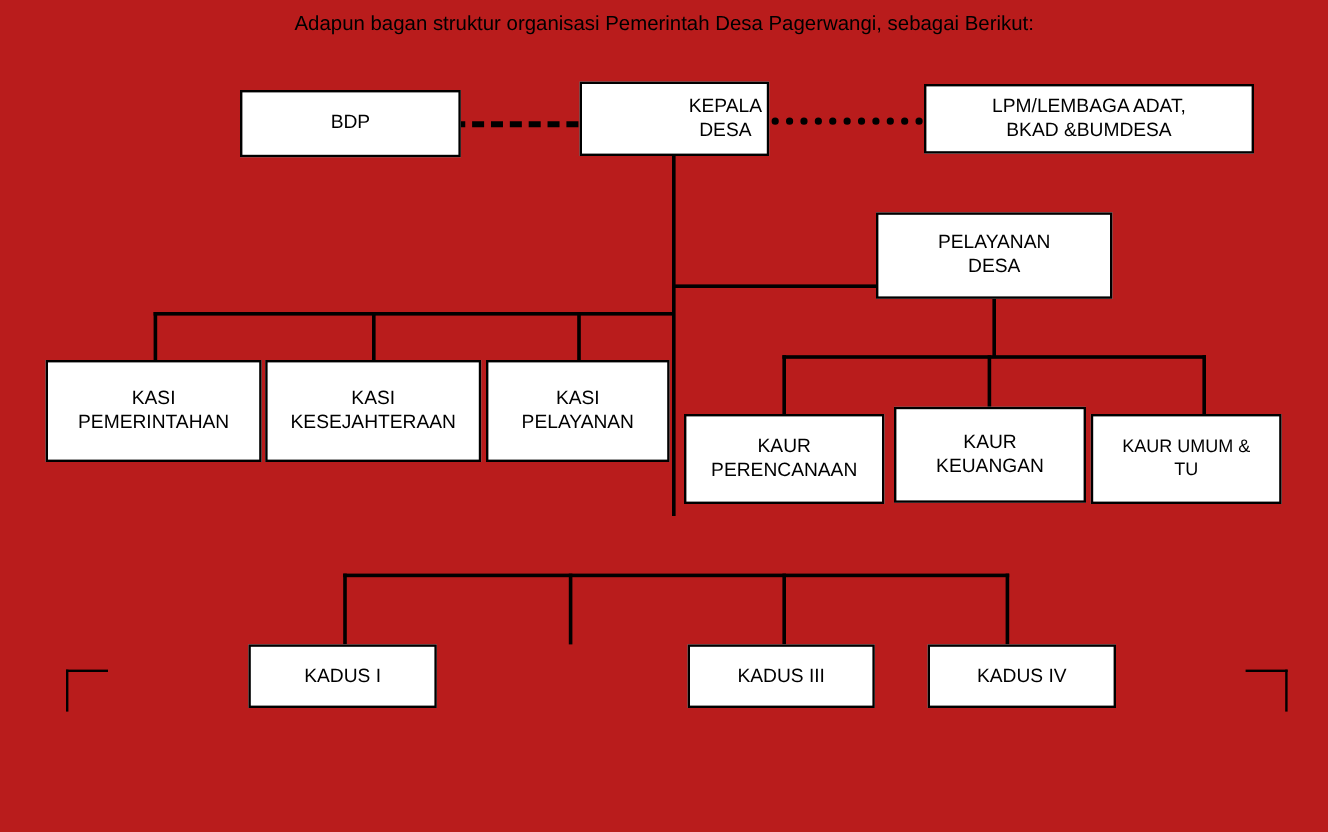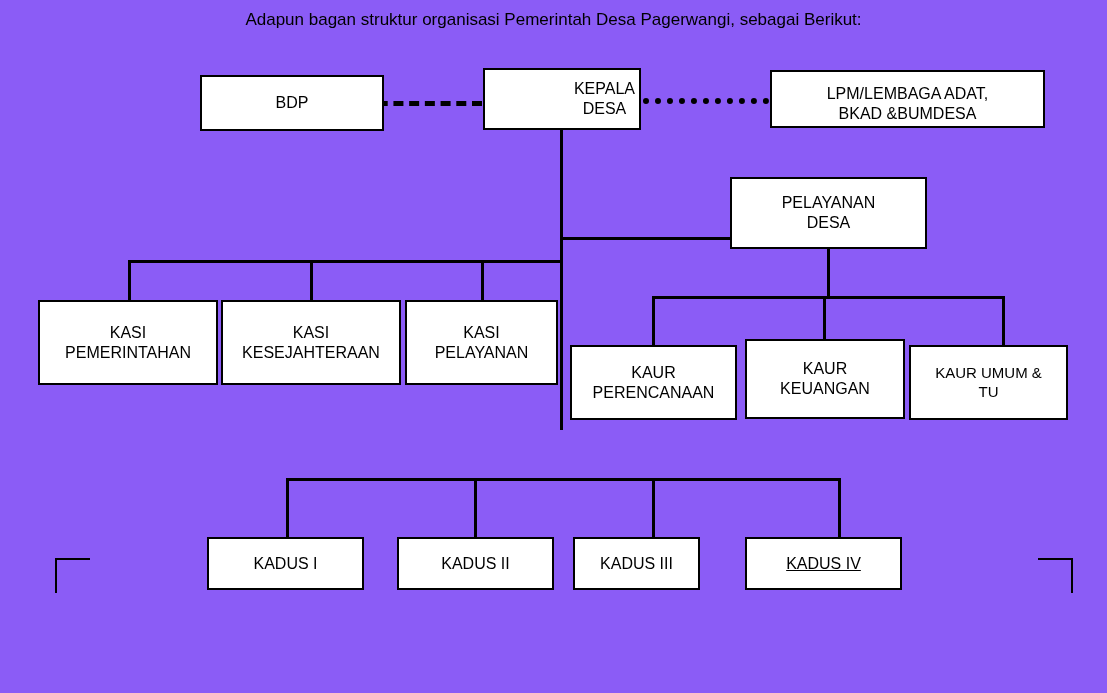--- a/index.html
+++ b/index.html
@@ -9,21 +9,21 @@
   }
   body {
     font-family: "Liberation Sans", sans-serif;
     color: #000000;
   }
   #stage {
     position: relative;
     width: 1107px;
     height: 693px;
     overflow: hidden;
-    background: #8b5cf6;
+    background: #b91c1c;
   }
   .caption {
     position: absolute;
     left: 0;
     top: 10px;
     width: 1107px;
     text-align: center;
     font-size: 17px;
     color: #000;
     white-space: nowrap;
@@ -78,21 +78,21 @@
 
   <div class="node" style="left:200px; top:75px; width:184px; height:56px;">
     <span class="lbl">BDP</span>
   </div>
 
   <div class="node" style="left:483px; top:68px; width:158px; height:62px;justify-content:flex-end;">
     <span class="lbl">KEPALA
 DESA</span>
   </div>
 
-  <div class="node" style="left:770px; top:70px; width:275px; height:58px;align-items:flex-end;">
+  <div class="node" style="left:770px; top:70px; width:275px; height:58px;">
     <span class="lbl">LPM/LEMBAGA ADAT,
 BKAD &amp;BUMDESA</span>
   </div>
 
   <div class="node" style="left:730px; top:177px; width:197px; height:72px;">
     <span class="lbl">PELAYANAN
 DESA</span>
   </div>
 
   <div class="node" style="left:38px; top:300px; width:180px; height:85px;">
@@ -122,29 +122,26 @@
 
   <div class="node" style="left:909px; top:345px; width:159px; height:75px; font-size:15px;">
     <span class="lbl">KAUR UMUM &amp;
 TU</span>
   </div>
 
   <div class="node" style="left:207px; top:537px; width:157px; height:53px;">
     <span class="lbl">KADUS I</span>
   </div>
 
-  <div class="node" style="left:397px; top:537px; width:157px; height:53px;">
-    <span class="lbl">KADUS II</span>
-  </div>
 
-  <div class="node" style="left:573px; top:537px; width:127px; height:53px;">
+  <div class="node" style="left:573px; top:537px; width:156px; height:53px;">
     <span class="lbl">KADUS III</span>
   </div>
 
-  <div class="node" style="left:745px; top:537px; width:157px; height:53px;text-decoration:underline;">
+  <div class="node" style="left:773px; top:537px; width:157px; height:53px;">
     <span class="lbl">KADUS IV</span>
   </div>
 
   <div class="dashed-h" style="left:362px; top:101px; width:120px;"></div>
 
   <div class="dotted-h" style="left:643px; top:98px; width:126px;"></div>
 
   <div class="line" style="left:560px; top:130px; width:3px; height:300px;"></div>
 
   <div class="line" style="left:560px; top:237px; width:172px; height:3px;"></div>

